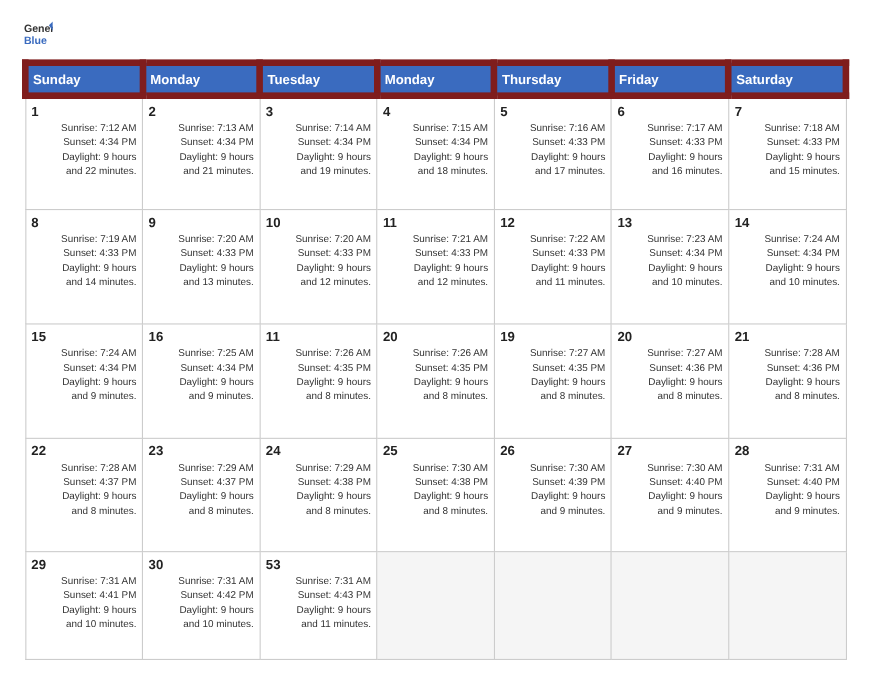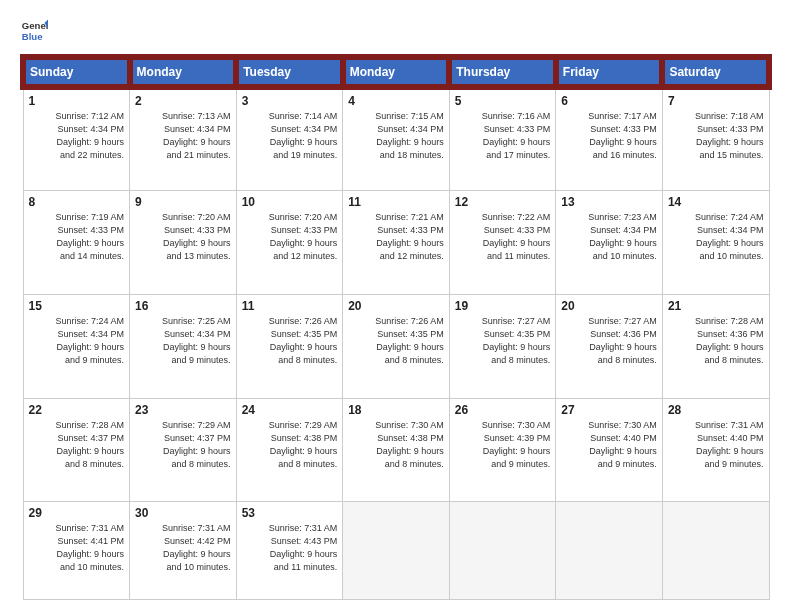--- a/index.html
+++ b/index.html
@@ -217,21 +217,21 @@
           </td>
           <td>
             <span class="day-num">23</span>
             <div class="day-info">Sunrise: 7:29 AM<br>Sunset: 4:37 PM<br>Daylight: 9 hours<br>and 8 minutes.</div>
           </td>
           <td>
             <span class="day-num">24</span>
             <div class="day-info">Sunrise: 7:29 AM<br>Sunset: 4:38 PM<br>Daylight: 9 hours<br>and 8 minutes.</div>
           </td>
           <td>
-            <span class="day-num">18</span>
+            <span class="day-num">25</span>
             <div class="day-info">Sunrise: 7:30 AM<br>Sunset: 4:38 PM<br>Daylight: 9 hours<br>and 8 minutes.</div>
           </td>
           <td>
             <span class="day-num">26</span>
             <div class="day-info">Sunrise: 7:30 AM<br>Sunset: 4:39 PM<br>Daylight: 9 hours<br>and 9 minutes.</div>
           </td>
           <td>
             <span class="day-num">27</span>
             <div class="day-info">Sunrise: 7:30 AM<br>Sunset: 4:40 PM<br>Daylight: 9 hours<br>and 9 minutes.</div>
           </td>

